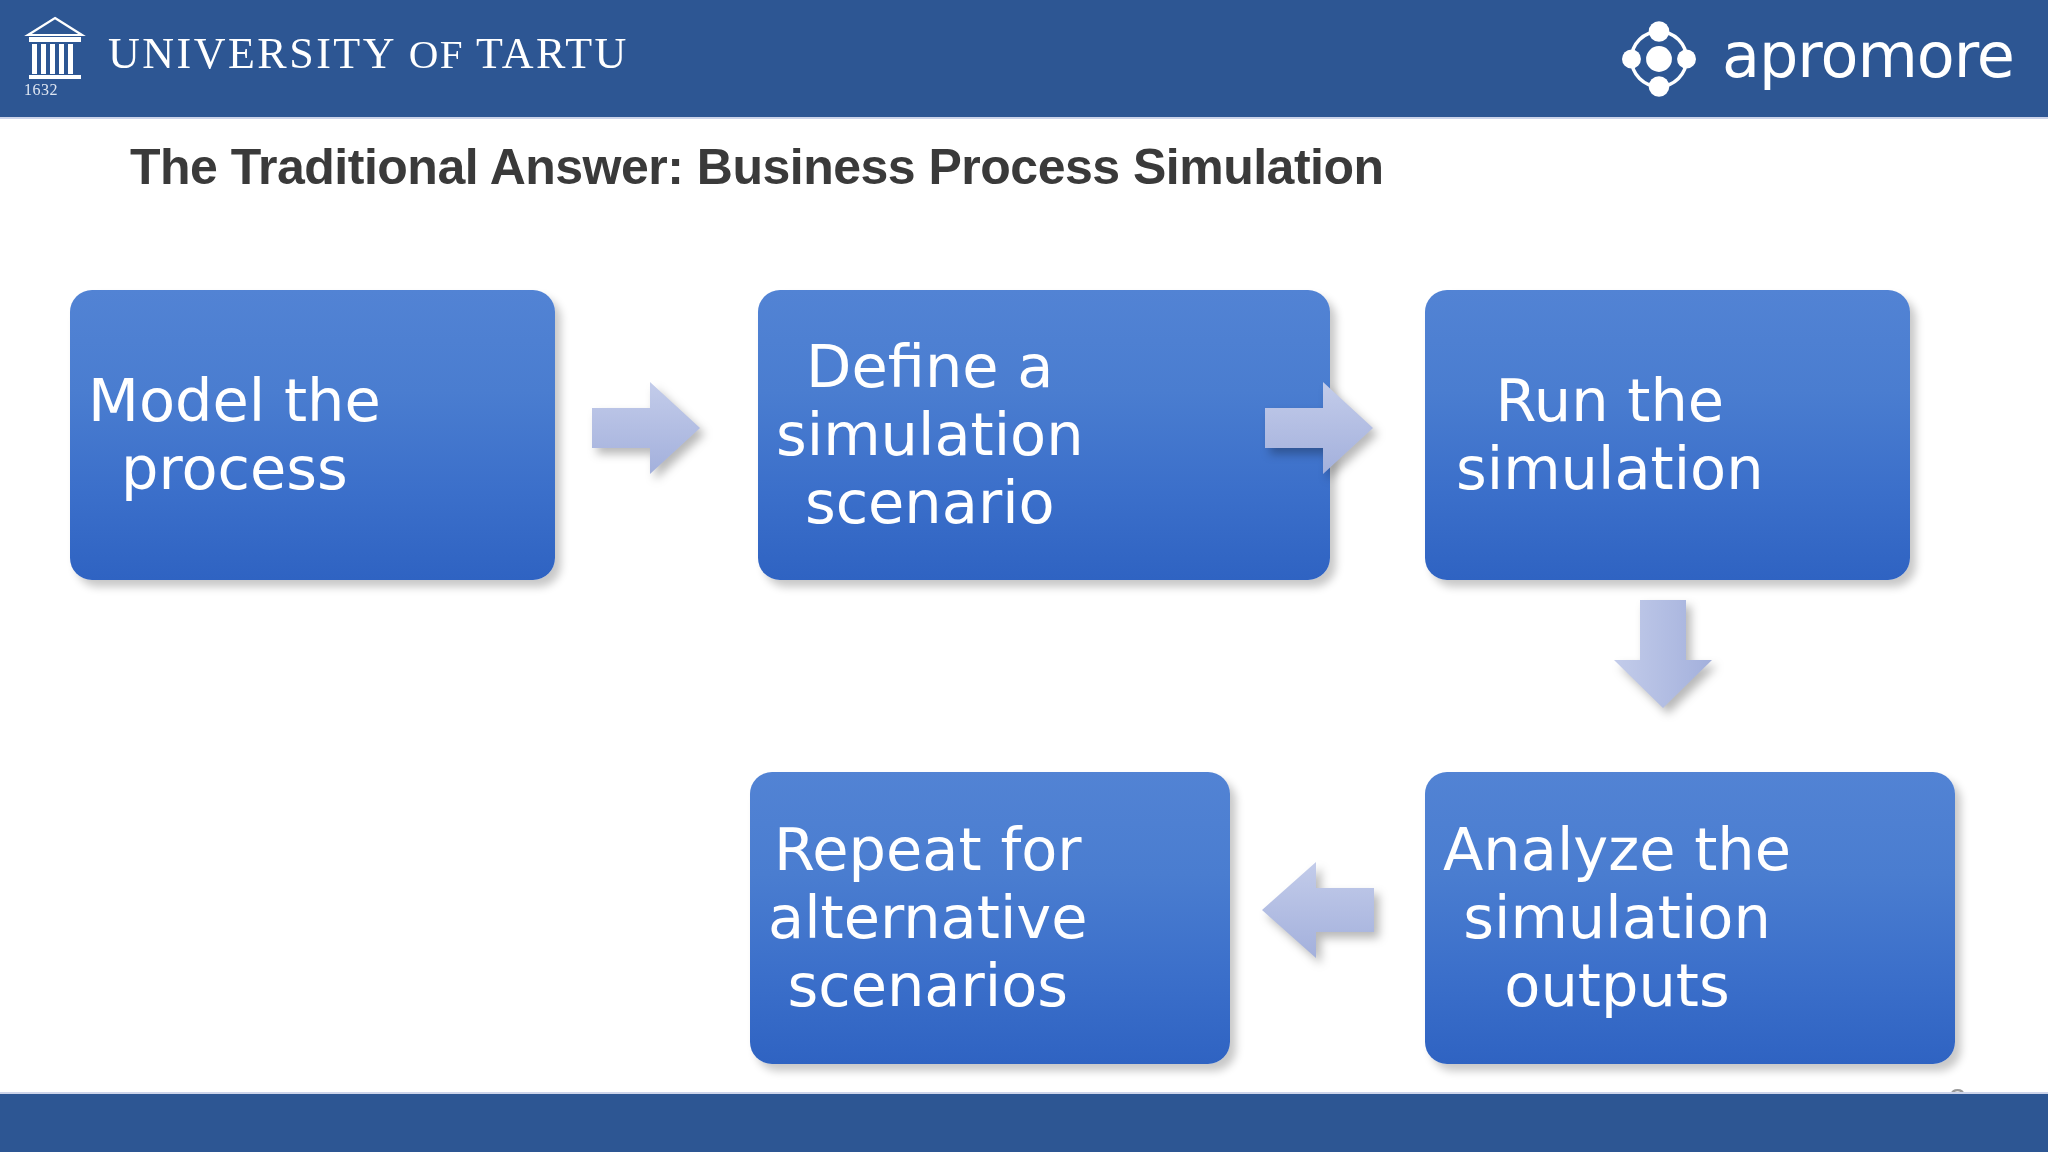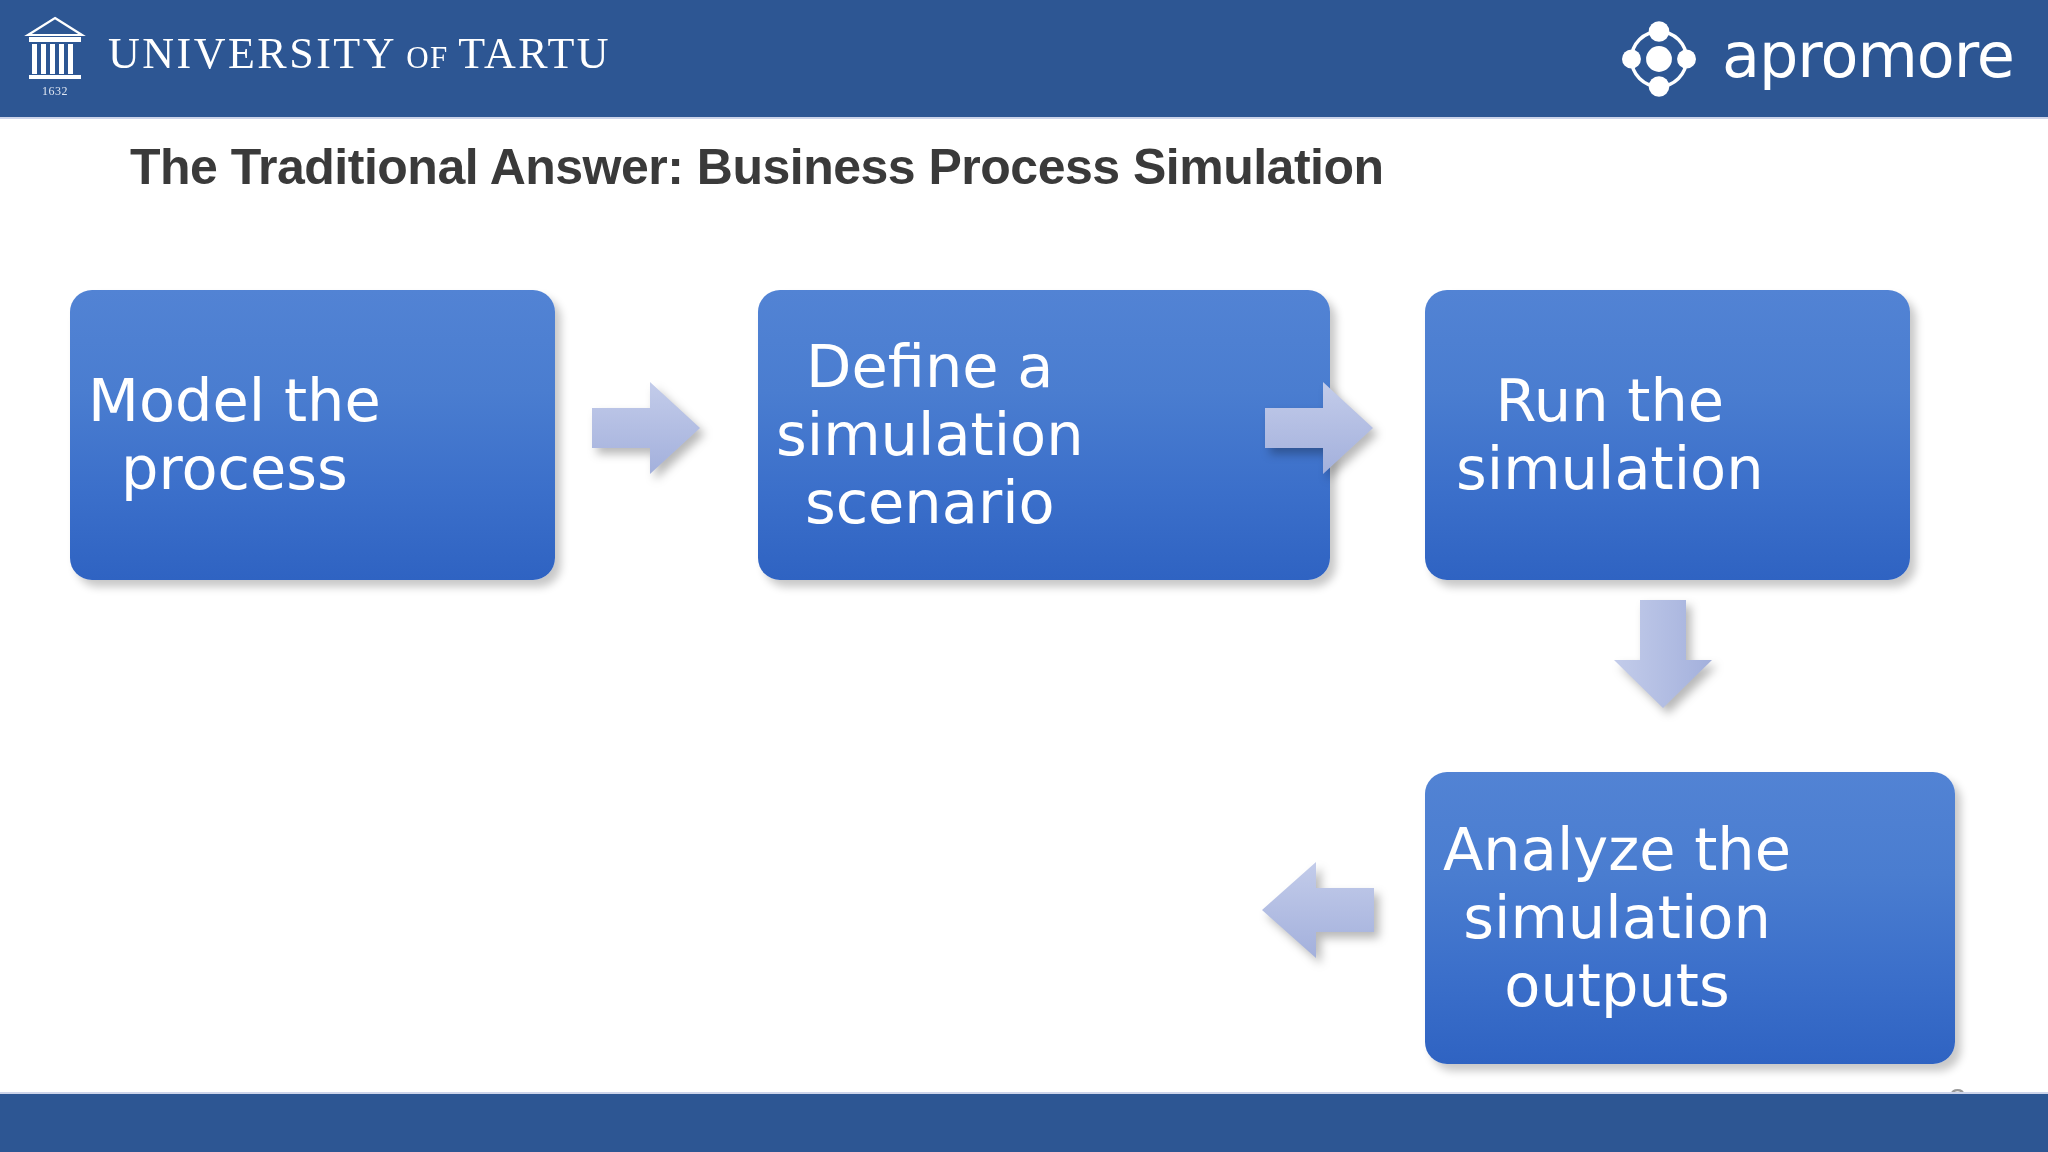--- a/index.html
+++ b/index.html
@@ -55,38 +55,37 @@
     width: 62px;
     height: 82px;
     position: relative;
     flex: 0 0 auto;
   }
   .ut-year {
     position: absolute;
     left: 0;
     right: 0;
     bottom: -2px;
-    text-align: center;
     font-family: "Liberation Serif", serif;
-    font-size: 12px;
+    font-size: 16px;
     color: #dfe6f2;
     letter-spacing: 0.5px;
   }
   .ut-wordmark {
     margin-left: 22px;
     color: #ffffff;
     font-family: "Liberation Serif", serif;
     font-size: 44px;
     letter-spacing: 2.5px;
     white-space: nowrap;
     line-height: 1;
     padding-bottom: 4px;
   }
   .ut-wordmark .small {
-    font-size: 31px;
+    font-size: 41px;
     letter-spacing: 1.5px;
   }
 
   
   .apro-lockup {
     position: absolute;
     right: 34px;
     top: 0;
     height: 117px;
     display: flex;
@@ -294,17 +293,22 @@
       <defs>
         <linearGradient id="agrad4" x1="0" y1="0" x2="0" y2="1">
           <stop offset="0%" stop-color="#c3ccea"></stop>
           <stop offset="100%" stop-color="#a3b0dc"></stop>
         </linearGradient>
       </defs>
       <polygon points="116,30 58,30 58,4 4,52 58,100 58,74 116,74" fill="url(#agrad4)"></polygon>
     </svg>
   </div>
 
+  <div class="pbox" id="box-repeat">
+    <div class="ptext">Repeat for
+alternative
+scenarios</div>
+  </div>
 
   <div class="page-number">3</div>
   <div class="footer-band"></div>
 
 </div>
 
 </body></html>

